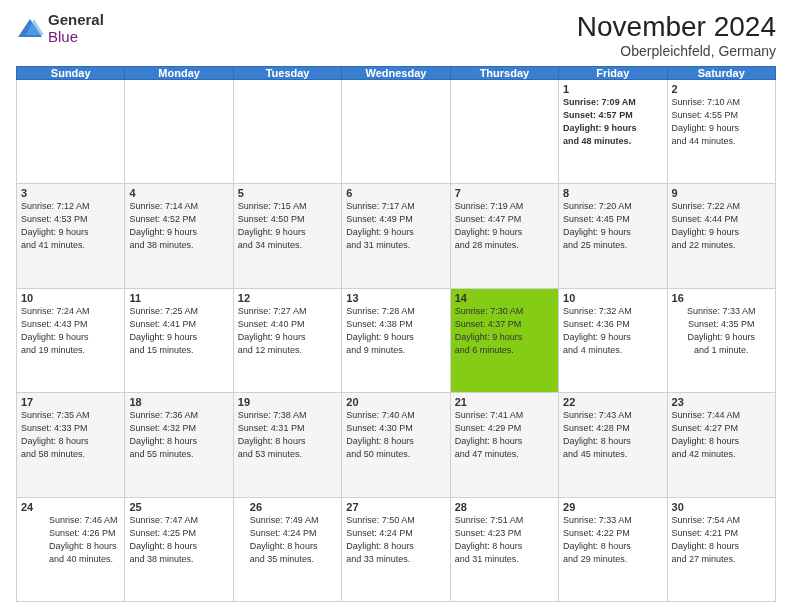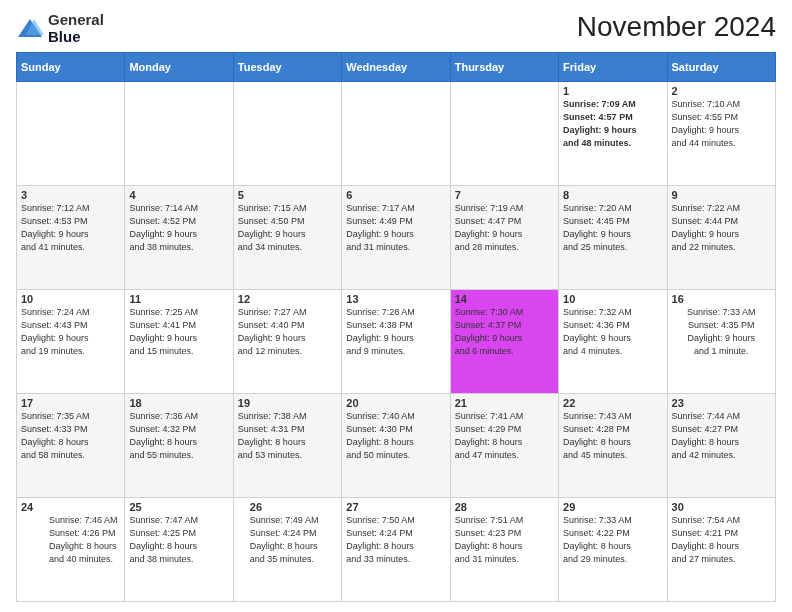--- a/index.html
+++ b/index.html
@@ -33,22 +33,22 @@
       flex-direction: column;
       line-height: 1.1;
     }
     .logo-general {
       font-size: 15px;
       font-weight: bold;
       color: #333;
     }
     .logo-blue {
       font-size: 15px;
-      font-weight: bold;
-      color: #0f172a;
+      font-weight: normal;
+      color: #701a75;
     }
     .logo-icon {
       width: 28px;
       height: 28px;
     }
     .title-block {
       text-align: right;
     }
     .month-year {
       font-size: 28px;
@@ -64,22 +64,22 @@
       flex: 1;
       border-collapse: collapse;
       width: 100%;
       table-layout: fixed;
     }
     .calendar th {
       background: #3a7ecf;
       color: #fff;
       font-size: 11px;
       font-weight: bold;
-      padding: 8px 4px;
-      text-align: left;
+      padding: 0 4px;
+      text-align: center;
       border: 1px solid #2a6abf;
     }
     .calendar td {
       border: 1px solid #d0d0d0;
       vertical-align: top;
       padding: 3px 4px;
       font-size: 9.5px;
       color: #333;
       background: #fff;
       height: 82px;
@@ -117,20 +117,21 @@
         <polygon points="14,4 26,22 2,22" fill="#3a7ecf"></polygon>
         <polygon points="18,4 28,20 10,20" fill="#5aabef" opacity="0.6"></polygon>
       </svg>
       <div class="logo-text">
         <span class="logo-general">General</span>
         <span class="logo-blue">Blue</span>
       </div>
     </div>
     <div class="title-block">
       <div class="month-year">November 2024</div>
+      <div class="location">Oberpleichfeld, Germany</div>
     </div>
   </div>
 
   <table class="calendar">
     <thead>
       <tr>
         <th>Sunday</th>
         <th>Monday</th>
         <th>Tuesday</th>
         <th>Wednesday</th>
@@ -234,21 +235,21 @@
 Daylight: 9 hours
 and 12 minutes.</div>
           </td>
           <td style="background: rgb(255, 255, 255);">
             <span class="day-num">13</span>
             <div class="day-info" style="white-space: pre-line;">Sunrise: 7:28 AM
 Sunset: 4:38 PM
 Daylight: 9 hours
 and 9 minutes.</div>
           </td>
-          <td style="background: #d946ef;">
+          <td style="background: #84cc16;">
             <span class="day-num">14</span>
             <div class="day-info" style="white-space: pre-line;">Sunrise: 7:30 AM
 Sunset: 4:37 PM
 Daylight: 9 hours
 and 6 minutes.</div>
           </td>
           <td style="background: rgb(255, 255, 255);">
             <span class="day-num">10</span>
             <div class="day-info" style="white-space: pre-line;">Sunrise: 7:32 AM
 Sunset: 4:36 PM

